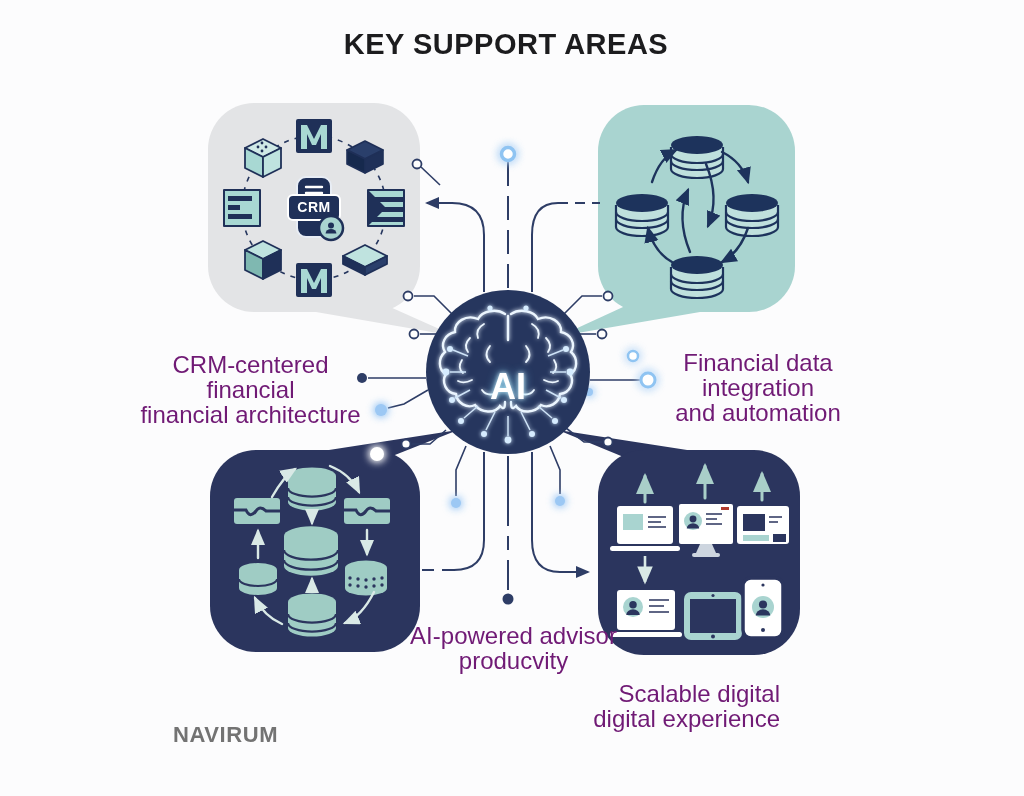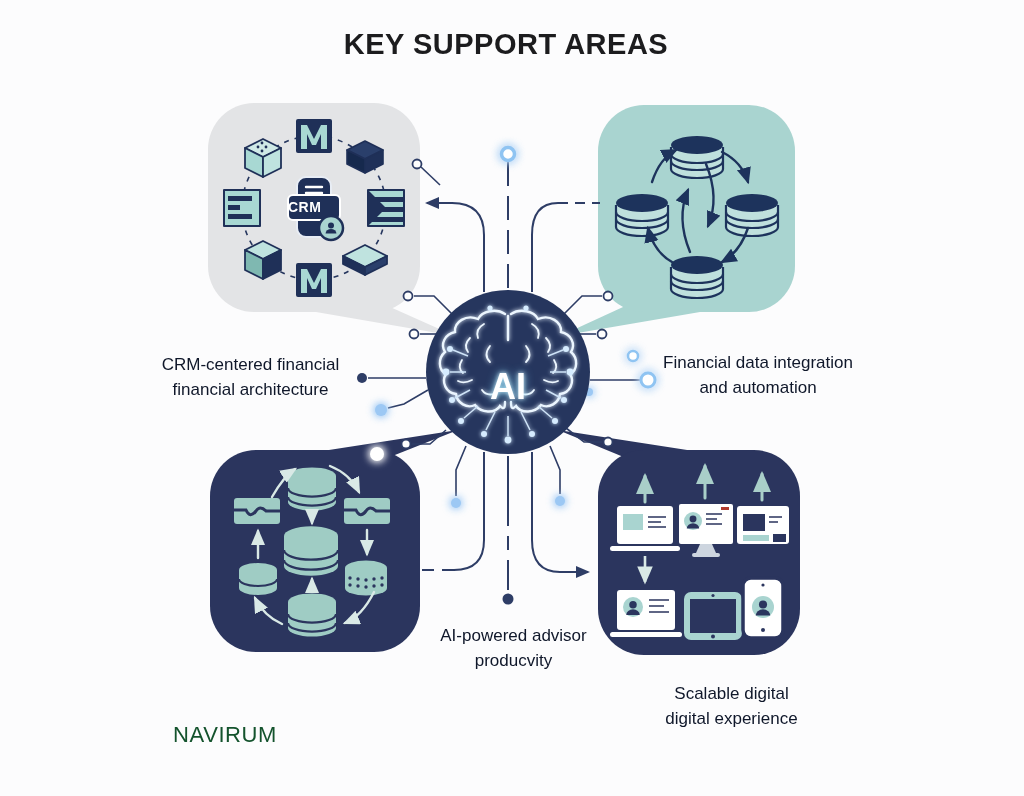--- a/index.html
+++ b/index.html
@@ -1,32 +1,32 @@
 <!DOCTYPE html>
 <html><head>
 <meta charset="utf-8">
 <style>
   html,body{margin:0;padding:0;background:#fcfcfd;}
   .canvas{position:relative;width:1024px;height:796px;background:#fcfcfd;overflow:hidden;
           font-family:"Liberation Sans",sans-serif;}
   .canvas svg{position:absolute;left:0;top:0;}
   .title{position:absolute;top:28px;left:0;width:1012px;text-align:center;
          font-size:29px;font-weight:800;color:#1c1c1e;letter-spacing:.5px;}
-  .lbl{position:absolute;text-align:center;color:#0f172a;font-size:17px;line-height:25px;font-weight:500;}
+  .lbl{position:absolute;text-align:center;color:#701a75;font-size:24px;line-height:25px;font-weight:500;}
   .lbl-crm{left:128px;top:352px;width:245px;}
   .lbl-data{left:633px;top:350px;width:250px;}
   .lbl-prod{left:406px;top:623px;width:215px;}
-  .lbl-exp{left:624px;top:681px;width:215px;}
+  .lbl-exp{left:565px;top:681px;width:215px;text-align:right;}
   .ai{position:absolute;left:468px;top:366px;width:80px;text-align:center;
       font-size:36px;font-weight:700;color:#ffffff;
       text-shadow:0 0 10px rgba(130,215,245,.95),0 0 4px rgba(255,255,255,.9);}
   .crmtext{position:absolute;left:288px;top:195px;width:52px;height:25px;line-height:25px;
-           font-size:14px;font-weight:700;color:#ffffff;letter-spacing:.5px;}
-  .brand{position:absolute;left:173px;top:722px;font-size:22px;font-weight:400;
-         color:#14532d;letter-spacing:.6px;}
+           text-align:center;font-size:14px;font-weight:700;color:#ffffff;letter-spacing:.5px;}
+  .brand{position:absolute;left:173px;top:722px;font-size:22px;font-weight:700;
+         color:#737373;letter-spacing:.6px;}
 </style>
 </head>
 <body>
 
 <div class="canvas">
 
 <svg width="1024" height="796" viewBox="0 0 1024 796">
   <defs>
     <marker id="ahN" markerWidth="9" markerHeight="9" refX="6" refY="3" orient="auto">
       <path d="M0,0 L7,3 L0,6 Z" fill="#1d335c"></path>

